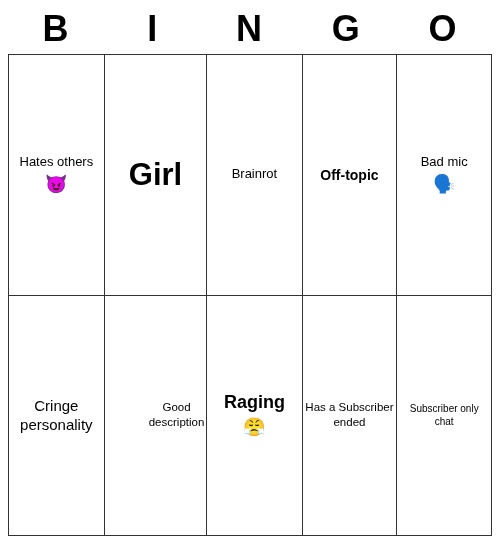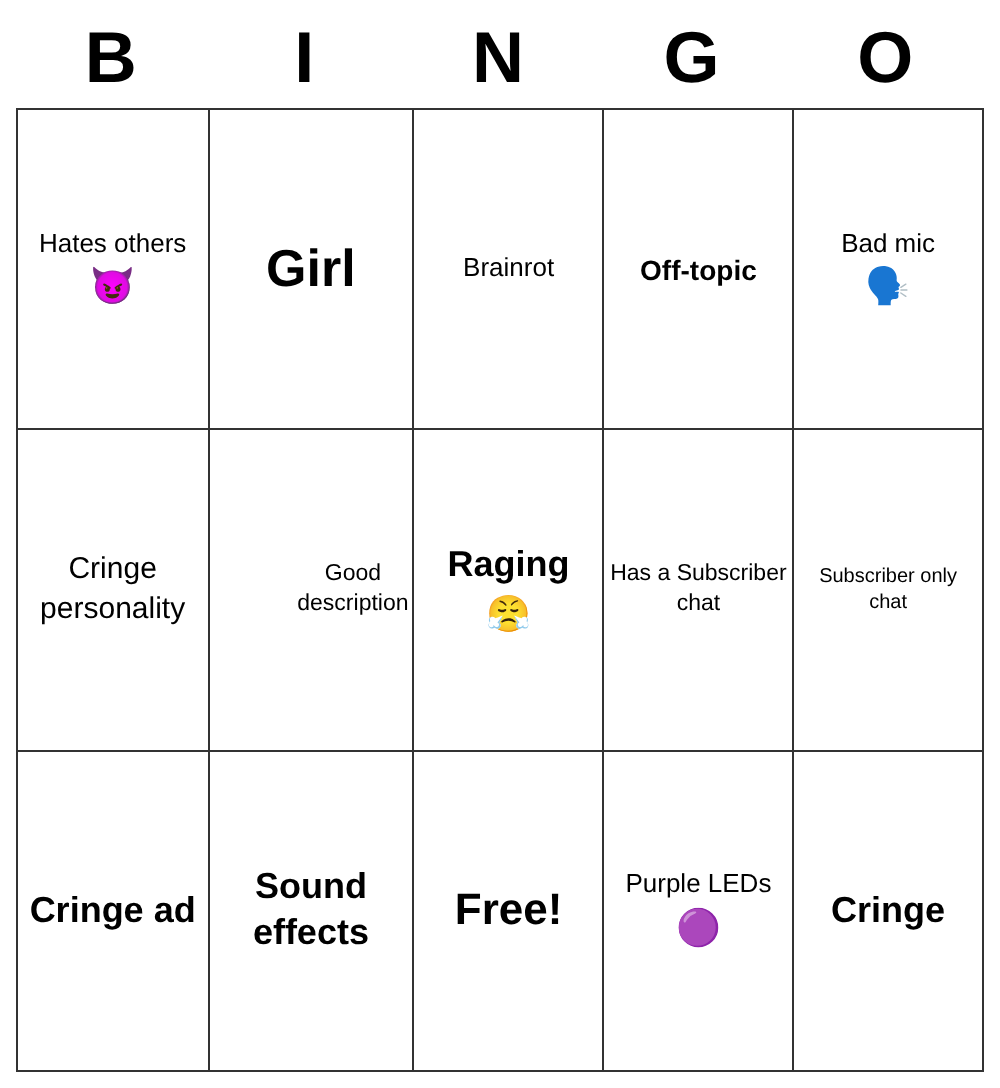--- a/index.html
+++ b/index.html
@@ -59,21 +59,21 @@
   <span>O</span>
 </div>
 
 <table class="bingo-grid">
   <tbody id="grid-body">
       <tr>
         <td style="font-size: 13px; font-weight: normal;">
           <div>Hates others</div>
           <span class="emoji">😈</span>
         </td>
-        <td style="font-size: 26px; font-weight: bold;">
+        <td style="font-size: 31px; font-weight: bold;">
           <div>Girl</div>
         </td>
         <td style="font-size: 13px; font-weight: normal;">
           <div>Brainrot</div>
         </td>
         <td style="font-size: 14px; font-weight: bold;">
           <div>Off-topic</div>
         </td>
         <td style="font-size: 13px; font-weight: normal;">
           <div>Bad mic</div>
@@ -85,38 +85,20 @@
           <div>Cringe personality</div>
         </td>
         <td style="font-size: 11.5px; font-weight: normal; padding-left: 44px;">
           <div>Good description</div>
         </td>
         <td style="font-size: 18px; font-weight: bold;">
           <div>Raging</div>
           <span class="emoji">😤</span>
         </td>
         <td style="font-size: 11.5px; font-weight: normal;">
-          <div>Has a Subscriber chat</div>
+          <div>Has a Subscriber ended</div>
         </td>
         <td style="font-size: 10px; font-weight: normal;">
           <div>Subscriber only chat</div>
-        </td>
-      </tr>
-      <tr>
-        <td style="font-size: 18px; font-weight: bold;">
-          <div>Cringe ad</div>
-        </td>
-        <td style="font-size: 18px; font-weight: bold;">
-          <div>Sound effects</div>
-        </td>
-        <td style="font-size: 22px; font-weight: bold;">
-          <div>Free!</div>
-        </td>
-        <td style="font-size: 13px; font-weight: normal;">
-          <div>Purple LEDs</div>
-          <span class="emoji">🟣</span>
-        </td>
-        <td style="font-size: 18px; font-weight: bold;">
-          <div>Cringe</div>
         </td>
       </tr>
     </tbody>
 </table>
 
 </body></html>

